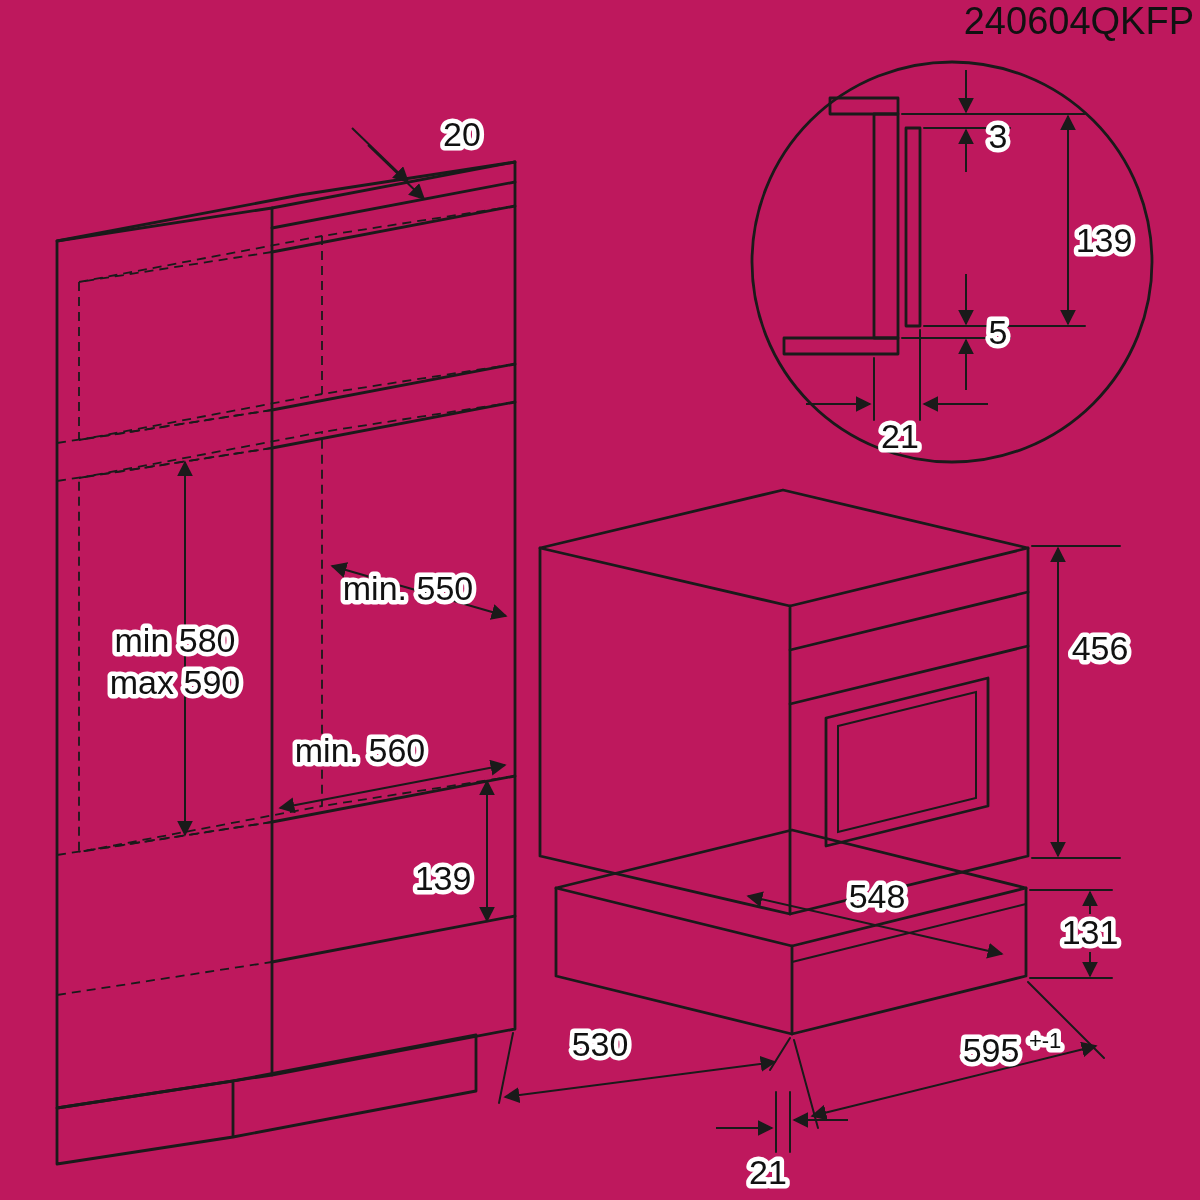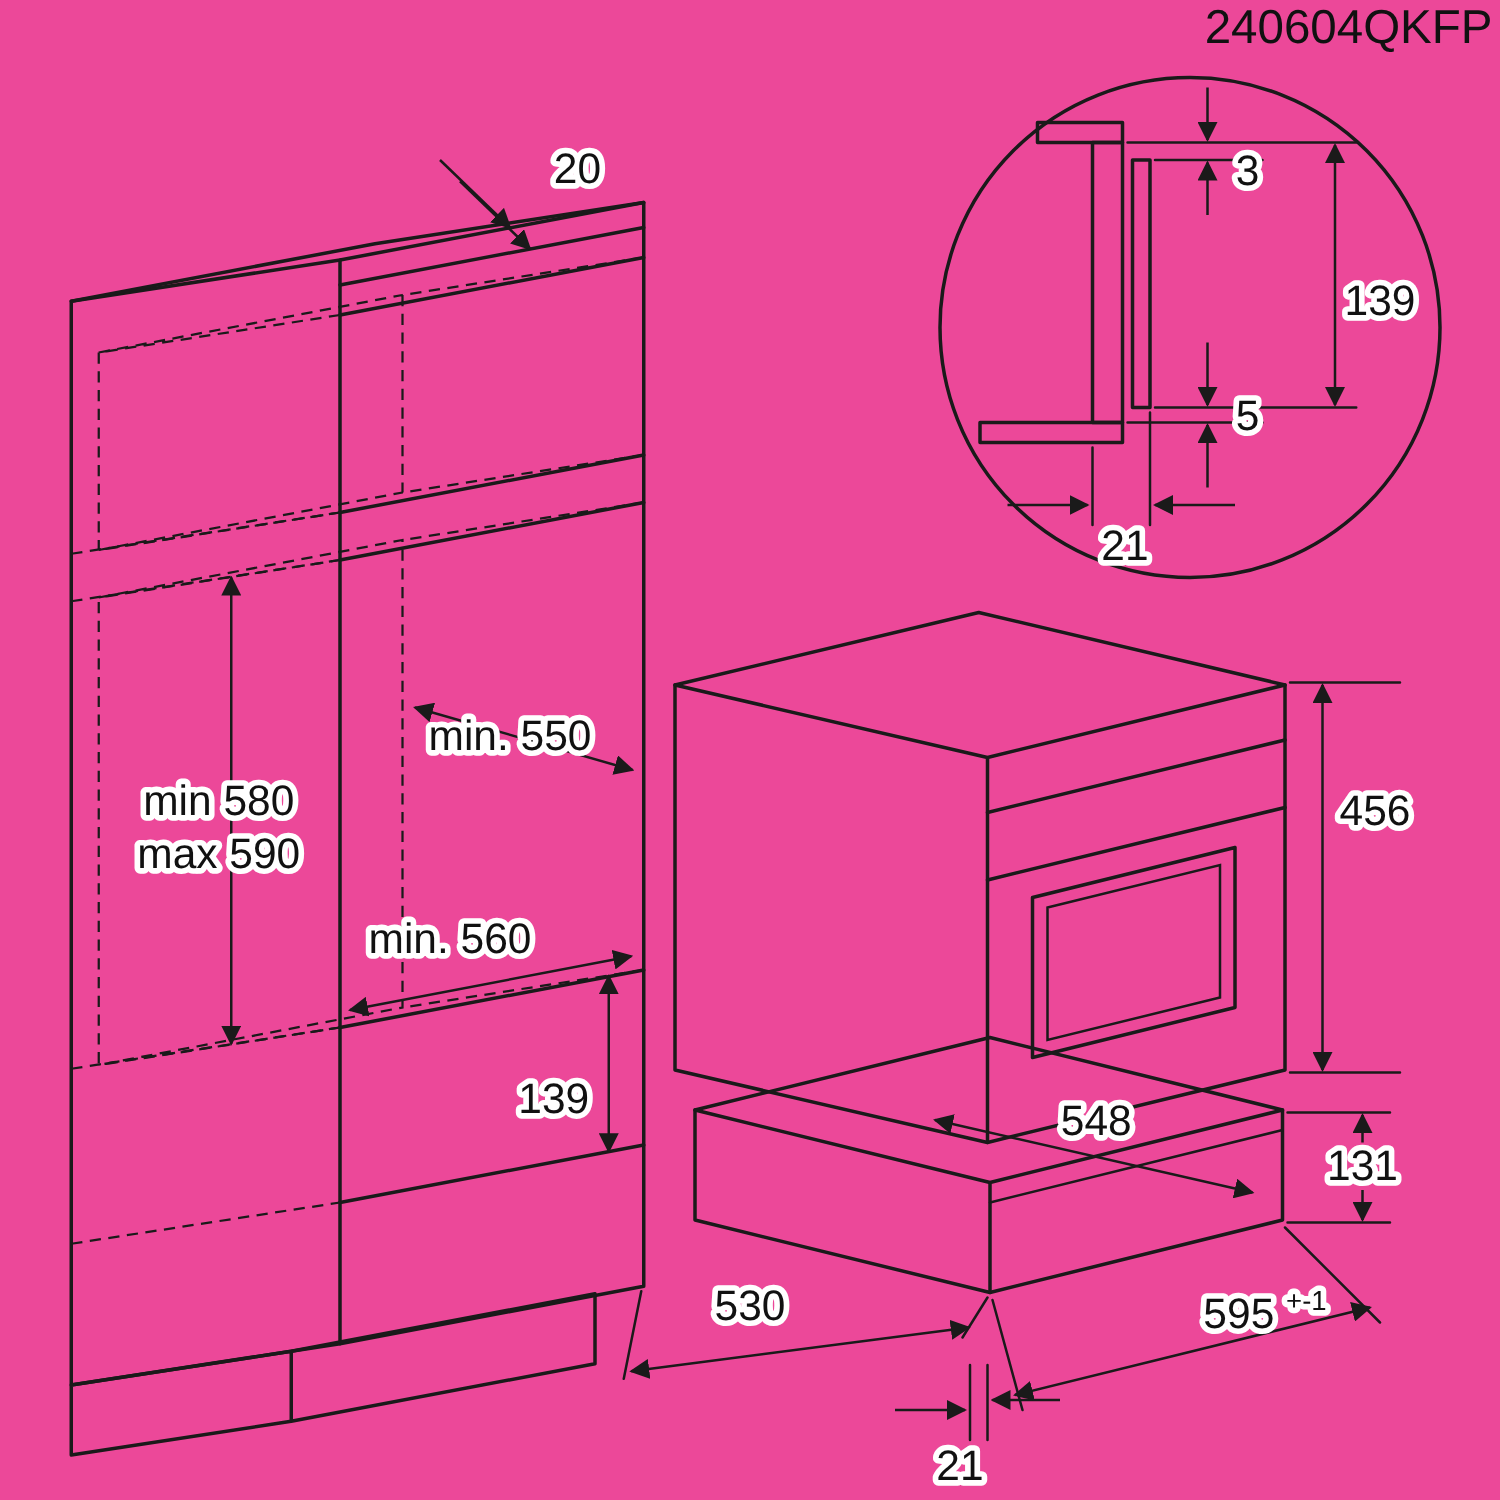--- a/index.html
+++ b/index.html
@@ -1,16 +1,16 @@
 <!DOCTYPE html>
 <html><head>
 <meta charset="utf-8">
 <style>
   html,body{margin:0;padding:0;background:#fff;}
-  .canvas{position:relative;width:1200px;height:1200px;background:#ec4899;overflow:hidden;
+  .canvas{position:relative;width:1200px;height:1200px;background:#be185d;overflow:hidden;
           font-family:"Liberation Sans", sans-serif;}
   svg{display:block;}
   .ln  {fill:none;stroke:#1a1a1a;stroke-width:2.8;stroke-linejoin:round;stroke-linecap:round;}
   .thin{fill:none;stroke:#1a1a1a;stroke-width:2;stroke-linecap:round;}
   .dsh {fill:none;stroke:#1a1a1a;stroke-width:1.8;stroke-dasharray:9 6;stroke-linecap:butt;}
   .dim {fill:none;stroke:#1a1a1a;stroke-width:2;}
   .lbl {font-family:"Liberation Sans", sans-serif;font-size:34px;fill:#111;
         stroke:#fff;stroke-width:9px;paint-order:stroke;stroke-linejoin:round;}
   .sup {font-size:22px;}
   .ttl {font-family:"Liberation Sans", sans-serif;font-size:38px;fill:#111;}

